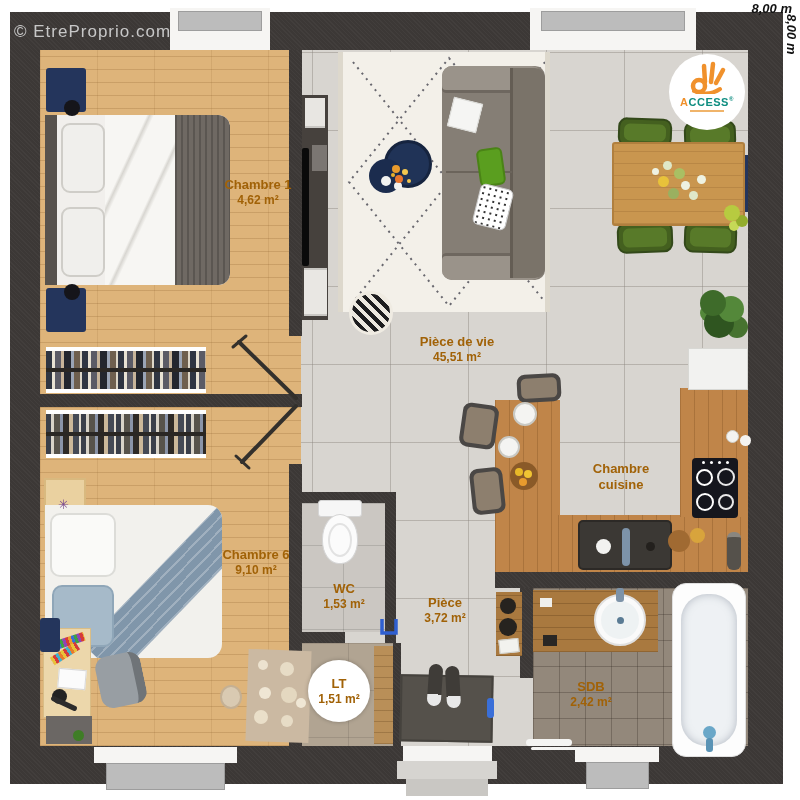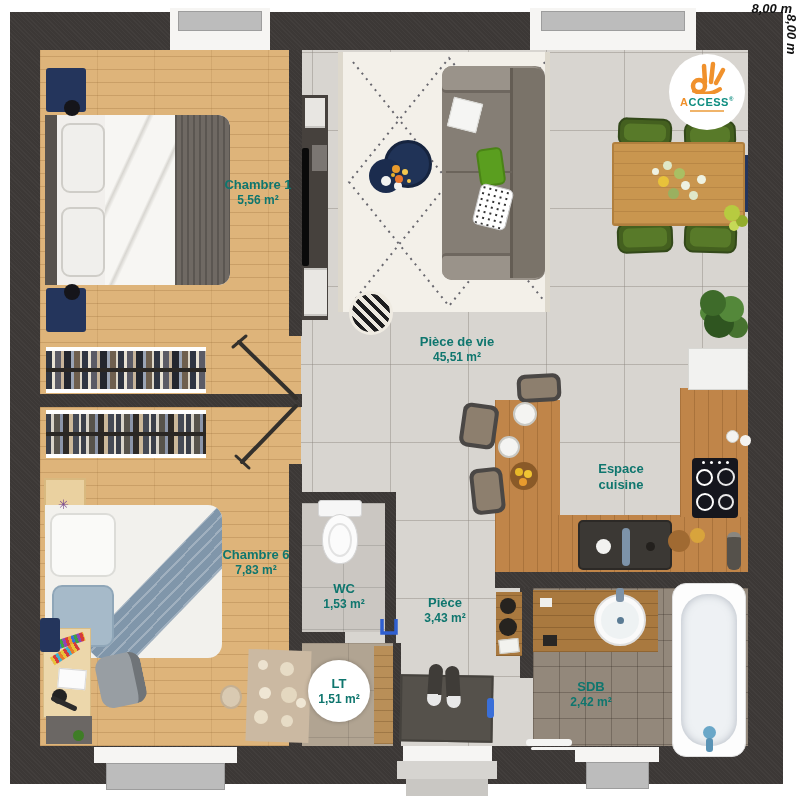--- a/index.html
+++ b/index.html
@@ -6,21 +6,21 @@
   body{width:800px;height:800px;position:relative;background:#fff;font-family:"Liberation Sans",sans-serif;overflow:hidden}
   .a{position:absolute;box-sizing:border-box}
   .wall{background:#3c3836;background-image:repeating-linear-gradient(45deg,rgba(255,255,255,.03) 0 1px,transparent 1px 3px)}
   .wood{background-color:#deb47a;background-image:repeating-linear-gradient(0deg,rgba(120,75,25,.20) 0 1px,transparent 1px 13px),repeating-linear-gradient(90deg,rgba(120,75,25,.12) 0 1px,transparent 1px 57px)}
   .tile{background-color:#d8d5d0;background-image:linear-gradient(rgba(140,135,128,.45) 1px,transparent 1px),linear-gradient(90deg,rgba(140,135,128,.45) 1px,transparent 1px);background-size:78px 78px;background-position:11px 2px}
   .mosaic{background-color:#93887b;background-image:linear-gradient(rgba(50,42,34,.30) 1px,transparent 1px),linear-gradient(90deg,rgba(50,42,34,.30) 1px,transparent 1px);background-size:26px 26px}
   .ltfloor{background-color:#b1a492;background-image:linear-gradient(rgba(0,0,0,.10) 1px,transparent 1px),linear-gradient(90deg,rgba(0,0,0,.10) 1px,transparent 1px);background-size:47px 47px}
   .wcfloor{background-color:#cbc7c2;background-image:linear-gradient(rgba(0,0,0,.12) 1px,transparent 1px),linear-gradient(90deg,rgba(0,0,0,.12) 1px,transparent 1px);background-size:42px 42px}
   .kwood{background-color:#c08549;background-image:repeating-linear-gradient(90deg,rgba(90,50,10,.22) 0 1px,transparent 1px 14px)}
   .dkwood{background-color:#a9793f;background-image:repeating-linear-gradient(0deg,rgba(70,40,10,.25) 0 1px,transparent 1px 12px)}
-  .room-label{position:absolute;transform:translate(-50%,-50%);text-align:center;color:#0f766e;z-index:40;font-weight:bold;line-height:1.2;white-space:nowrap}
+  .room-label{position:absolute;transform:translate(-50%,-50%);text-align:center;color:#a16207;z-index:40;font-weight:bold;line-height:1.2;white-space:nowrap}
   .rl-name{font-size:13px}
   .rl-area{font-size:12px}
   .wrap{white-space:normal;width:64px}
   .winsill{background:#f6f5f3}
   .winglass{background:#bcbcbc;border:1px solid #9d9d9d}
   .navy{background:#24355c}
   .chairgreen{background:#44601f;border-radius:9px;border:2px solid #33491a}
   .chairgreen i{position:absolute;inset:4px;background:#587a29;border-radius:6px;display:block}
   .chairdark{background:#4a4745;border-radius:8px}
   .chairdark i{position:absolute;inset:4px;background:#8d7f6e;border-radius:5px;display:block}
@@ -223,40 +223,40 @@
       <path d="M296 398 L239 342"></path>
       <path d="M233 347 L246 336" stroke-width="3"></path>
       <path d="M296 406 L242 462"></path>
       <path d="M236 456 L249 468" stroke-width="3"></path>
     </g>
     <path d="M382 619 v14 h14 v-14" stroke="#2f5fd0" stroke-width="3.5" fill="none"></path>
   </svg>
 
   <div class="room-label" style="left:258px;top:192px">
     <div class="rl-name">Chambre 1</div>
-    <div class="rl-area">5,56 m²</div>
+    <div class="rl-area">4,62 m²</div>
   </div>
   <div class="room-label" style="left:256px;top:562px">
     <div class="rl-name">Chambre 6</div>
-    <div class="rl-area">7,83 m²</div>
+    <div class="rl-area">9,10 m²</div>
   </div>
   <div class="room-label" style="left:457px;top:349px">
     <div class="rl-name">Pièce de vie</div>
     <div class="rl-area">45,51 m²</div>
   </div>
   <div class="room-label" style="left:621px;top:477px">
-    <div class="rl-name wrap">Espace cuisine</div>
+    <div class="rl-name wrap">Chambre cuisine</div>
   </div>
   <div class="room-label" style="left:344px;top:596px">
     <div class="rl-name">WC</div>
     <div class="rl-area">1,53 m²</div>
   </div>
   <div class="room-label" style="left:445px;top:610px">
     <div class="rl-name">Pièce</div>
-    <div class="rl-area">3,43 m²</div>
+    <div class="rl-area">3,72 m²</div>
   </div>
   <div class="room-label" style="left:339px;top:691px">
     <div class="rl-name">LT</div>
     <div class="rl-area">1,51 m²</div>
   </div>
   <div class="room-label" style="left:591px;top:694px">
     <div class="rl-name">SDB</div>
     <div class="rl-area">2,42 m²</div>
   </div>
 
@@ -269,16 +269,17 @@
         <path d="M31 23 L38 10" stroke-width="4.5"></path>
         <path d="M9 31 q 14 6 26 -2" stroke-width="4"></path>
       </g>
     </svg>
     <div style="font-size:11px;font-weight:bold;letter-spacing:.5px;margin-top:-2px">
       <span style="color:#f0912c">A</span><span style="color:#0e8d80">CCESS</span><span style="color:#0e8d80;font-size:6px;vertical-align:super">®</span>
     </div>
     <div style="width:34px;height:2px;background:#f0b46a;margin:2px auto 0"></div>
   </div>
 
+  <div class="a" style="left:14px;top:22px;font-size:17px;color:#c7c7c7;letter-spacing:1px;z-index:50">© EtreProprio.com</div>
   <div class="a" style="right:8px;top:1px;font-size:13px;font-weight:bold;font-style:italic;color:#111;z-index:50">8,00 m</div>
   <div class="a" style="left:784px;top:14px;font-size:13px;font-weight:bold;font-style:italic;color:#111;writing-mode:vertical-rl;z-index:50">8,00 m</div>
 
 </div>
 
 </body></html>

